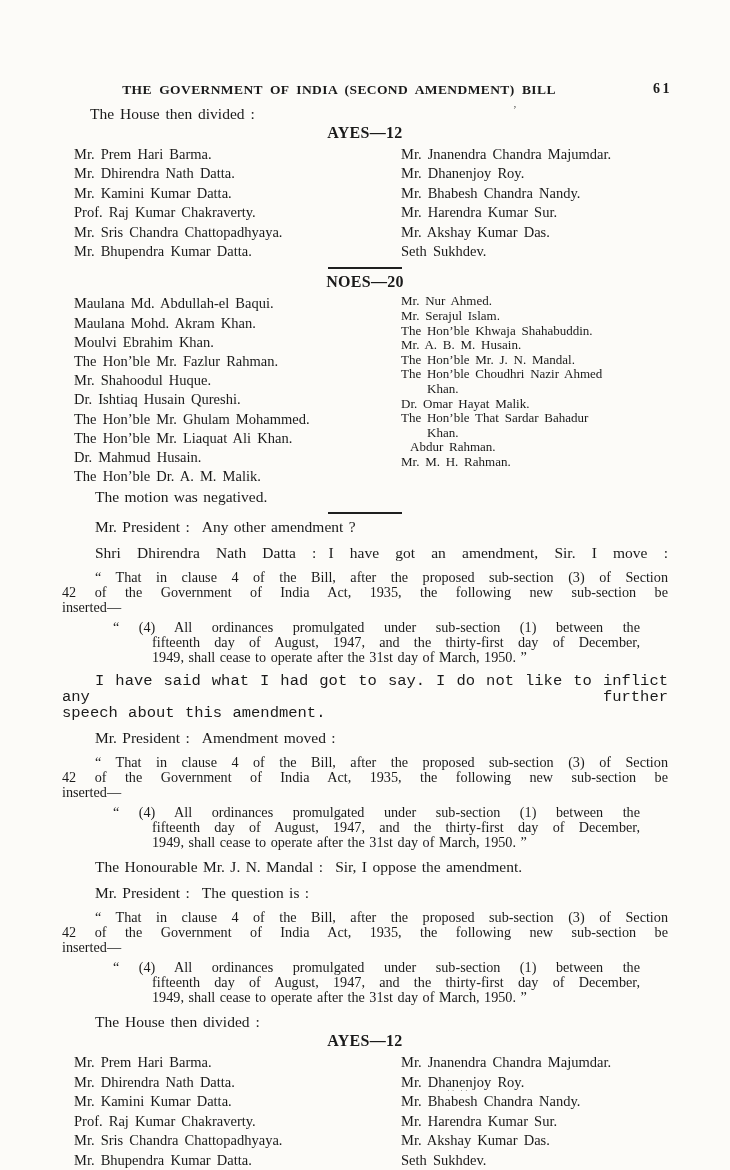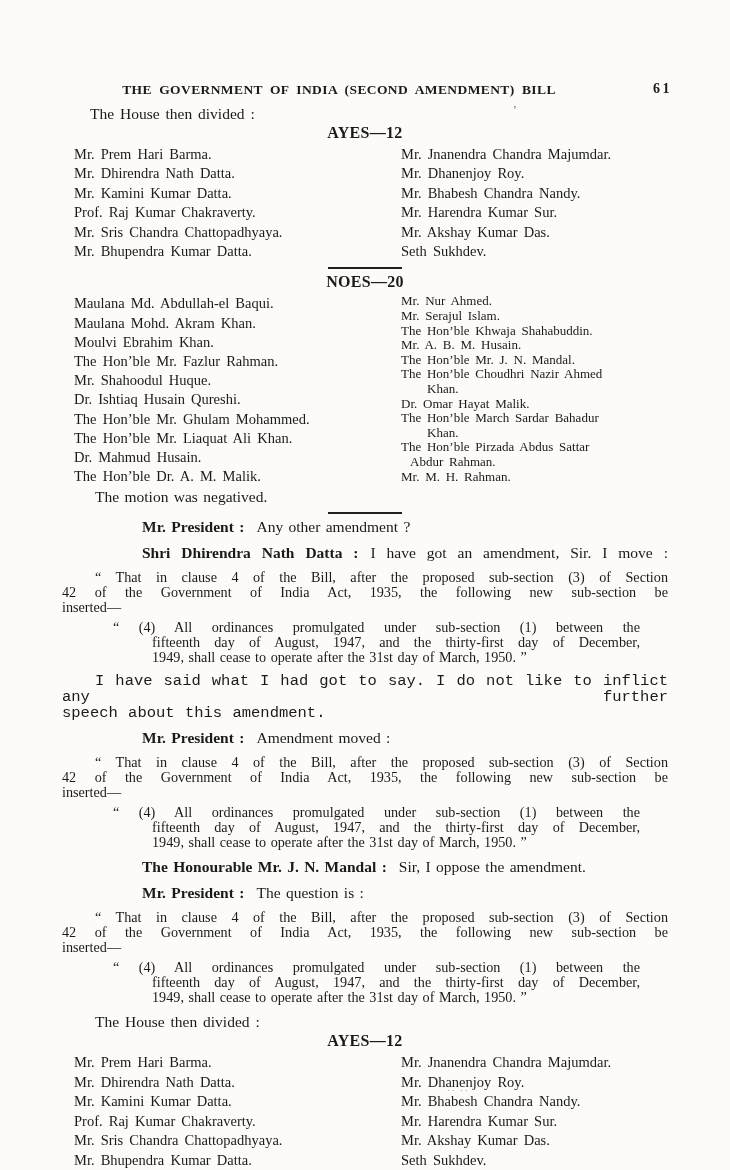--- a/index.html
+++ b/index.html
@@ -33,21 +33,21 @@
   .noes-l .nm{font-size:14.5px;line-height:19.2px;}
   .noes-r .nm{font-size:13px;line-height:14.6px;}
   .ind-a{padding-left:26px;}
   .ind-b{padding-left:9px;}
 
   .rule{width:74px;border:none;border-top:2px solid #1f1f1f;margin:6px auto 4px;}
 
   .motion{font-size:15.5px;margin:2px 0 4px 33px;word-spacing:1.5px;}
 
   .para{font-size:15.5px;margin:0 0 8px;word-spacing:1.5px;}
-  .para .speaker{font-weight:bold;padding-right:12px;margin-left:47px;}
+  .para .speaker{font-weight:normal;padding-right:12px;}
   .indent{text-indent:33px;}
   .jl{text-align:justify;text-align-last:justify;}
 
   .quote{font-size:14.2px;line-height:15px;margin:0 0 5px;word-spacing:1px;}
   .quote .l1{text-indent:33px;}
 
   .subquote{font-size:14.2px;line-height:15px;margin:0 28px 8px 51px;word-spacing:1px;}
   .subquote .cont{margin-left:39px;}
 
   .speech{font-size:15.5px;line-height:16px;margin:0 0 8px;word-spacing:1px;font-family:Liberation Mono, monospace;}
@@ -113,23 +113,22 @@
         </div>
         <div class="col-r noes-r">
           <div class="nm">Mr. Nur Ahmed.</div>
           <div class="nm">Mr. Serajul Islam.</div>
           <div class="nm">The Hon’ble Khwaja Shahabuddin.</div>
           <div class="nm">Mr. A. B. M. Husain.</div>
           <div class="nm">The Hon’ble Mr. J. N. Mandal.</div>
           <div class="nm">The Hon’ble Choudhri Nazir Ahmed</div>
           <div class="nm ind-a">Khan.</div>
           <div class="nm">Dr. Omar Hayat Malik.</div>
-          <div class="nm">The Hon’ble March Sardar  Bahadur</div>
+          <div class="nm">The Hon’ble That Sardar  Bahadur</div>
           <div class="nm ind-a">Khan.</div>
-          <div class="nm">The Hon’ble Pirzada Abdus Sattar</div>
           <div class="nm ind-b">Abdur Rahman.</div>
           <div class="nm">Mr. M. H. Rahman.</div>
         </div>
       </div>
     </section>
 
     <div class="motion">The motion was negatived.</div>
 
     <hr class="rule">
 

